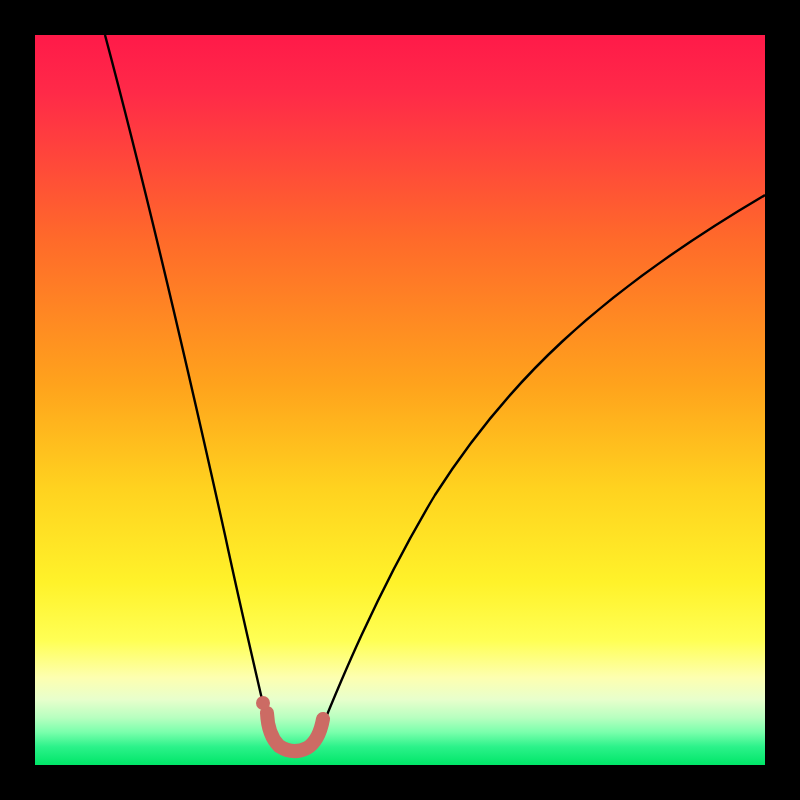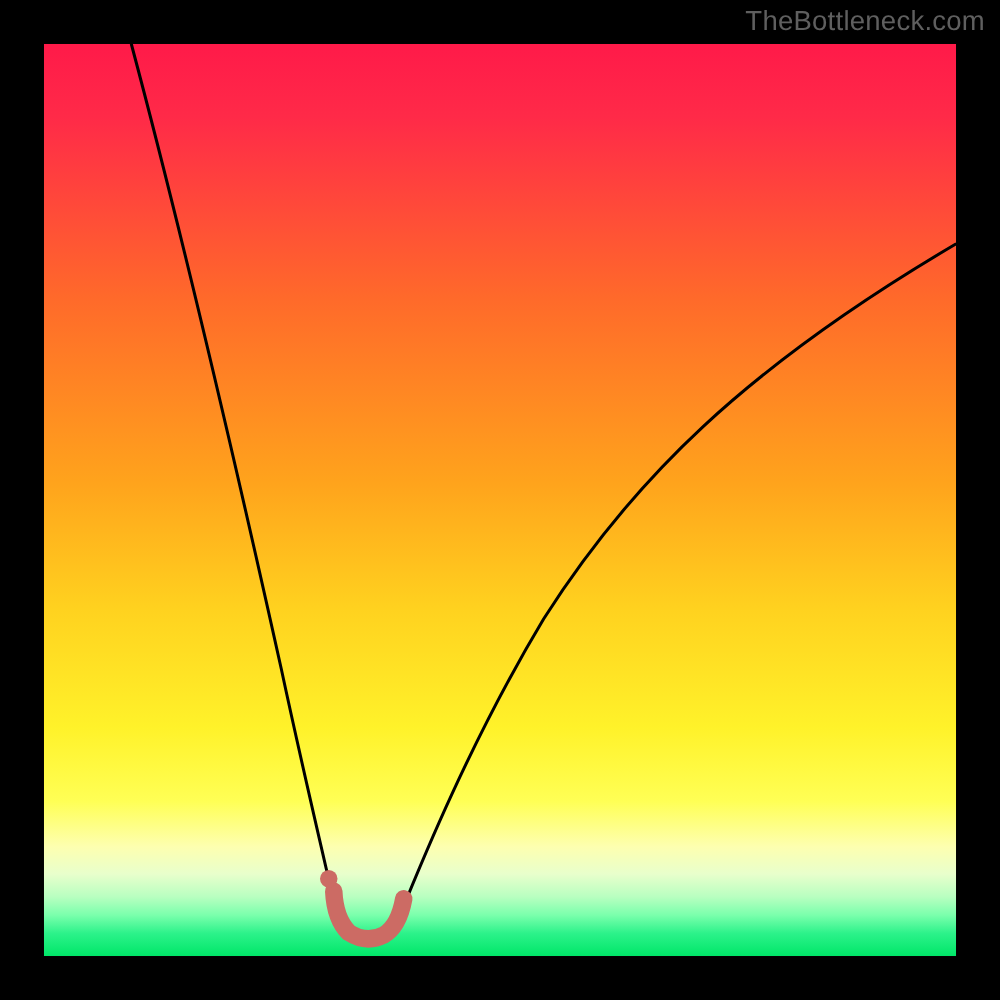--- a/index.html
+++ b/index.html
@@ -93,15 +93,14 @@
       <path d="M 232 678
                Q 233 700, 244 711
                Q 258 720, 272 713
                Q 284 706, 288 684" fill="none" stroke="#cc6b64" stroke-width="14" stroke-linecap="round" stroke-linejoin="round"></path>
 
       <circle cx="228" cy="668" r="7" fill="#cc6b64"></circle>
     </svg>
 
   </div>
 
-  <div class="watermark">TheBottleneck.com</div>
 
 </div>
 
 </body></html>

